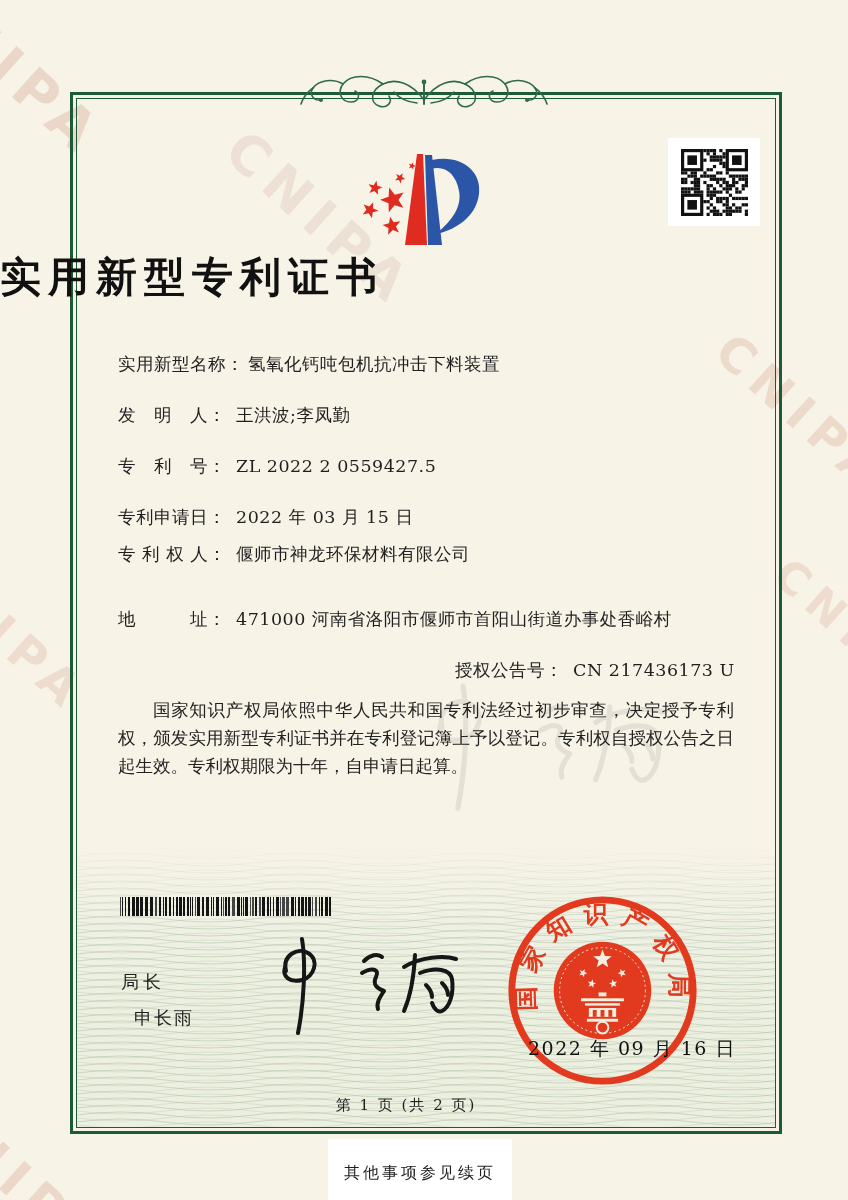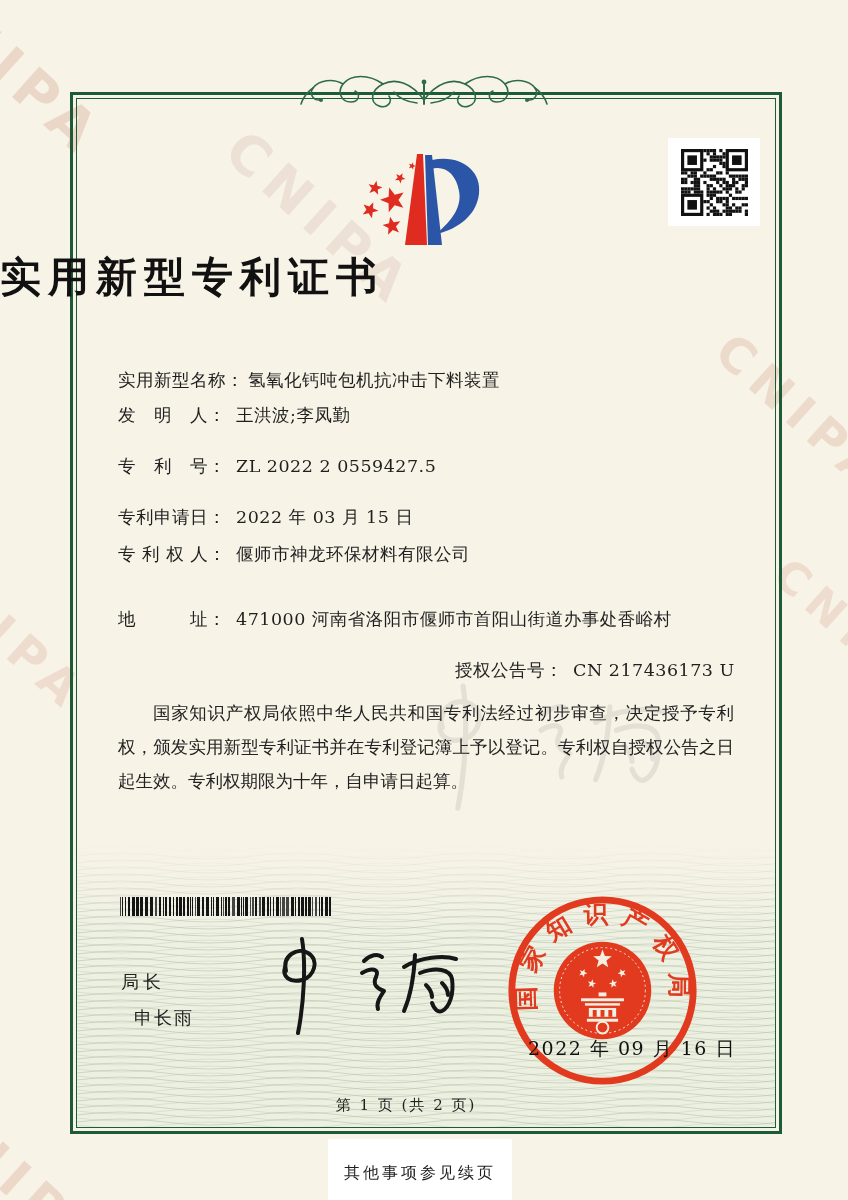--- a/index.html
+++ b/index.html
@@ -42,28 +42,28 @@
   #logo{position:absolute;left:358px;top:146px;}
   .qr-patch{position:absolute;left:668px;top:138px;width:92px;height:88px;background:#fff;}
   #qr{position:absolute;left:681px;top:149px;}
   .title{
     position:absolute;left:0;top:250px;width:848px;text-align:left;
     font-size:41px;font-weight:700;letter-spacing:7px;color:#111;
   }
   
   .fields{position:absolute;left:118px;top:352px;font-size:17.5px;}
   .row{position:absolute;left:0;white-space:nowrap;}
-  .r0{top:16px}.r1{top:51px}.r2{top:102px}.r3{top:153px}.r4{top:190px}.r5{top:255px}.r6{top:306px}
+  .r0{top:0}.r1{top:51px}.r2{top:102px}.r3{top:153px}.r4{top:190px}.r5{top:255px}.r6{top:306px}
   .flabel{display:inline-block;min-width:114px;letter-spacing:.5px;}
   .fvalue{margin-left:4px;letter-spacing:.5px;}
   .grant-right{position:absolute;left:337px;top:0;white-space:nowrap;}
   
   .body-text{
     position:absolute;left:118px;top:696px;width:616px;
-    font-size:17.5px;line-height:34px;text-align:justify;color:#222;
+    font-size:17.5px;line-height:28px;text-align:justify;color:#222;
   }
   .body-text p{margin:0;text-indent:2em;}
   
   #barcode{position:absolute;left:120px;top:897px;}
   .director-label{position:absolute;left:121px;top:970px;font-size:18px;letter-spacing:4px;}
   .director-name{position:absolute;left:121px;top:1006px;font-size:18px;letter-spacing:2px;margin-left:13px;}
   #signature{position:absolute;left:252px;top:933px;}
   #sig-echo{position:absolute;left:398px;top:678px;opacity:.08;}
   #seal{position:absolute;left:505px;top:893px;}
   .seal-date{position:absolute;left:528px;top:1036px;font-size:19px;letter-spacing:1.5px;color:#101010;}

